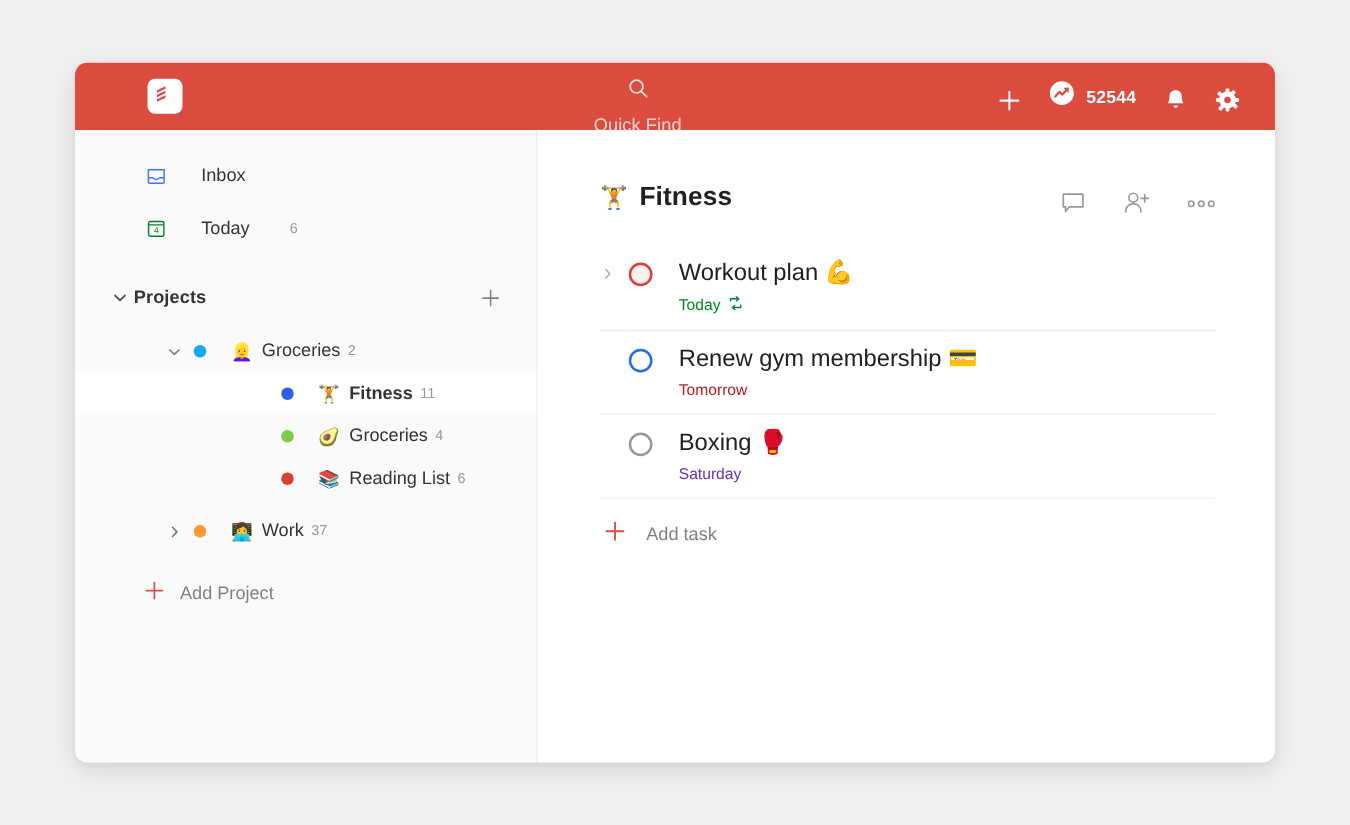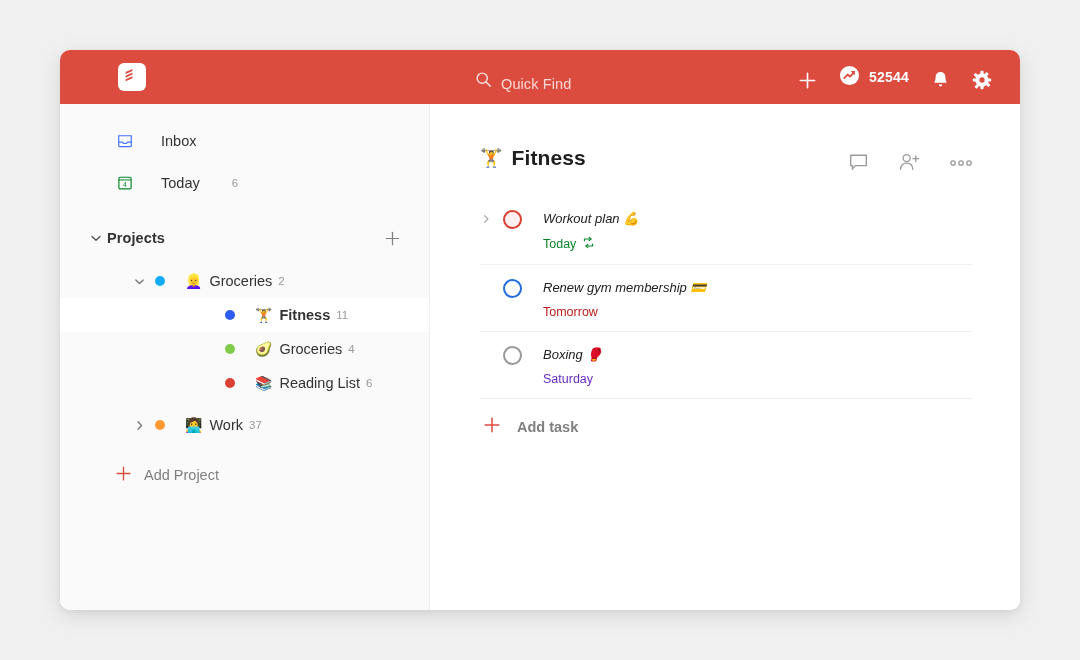--- a/index.html
+++ b/index.html
@@ -37,22 +37,23 @@
   .logo {
     width: 28px; height: 28px;
     background: #ffffff;
     border-radius: 6px;
     margin-left: 58px;
     display: flex; align-items: center; justify-content: center;
   }
   .search-wrap {
     position: absolute;
     left: 415px;
-    display: flex; align-items: flex-end; gap: 9px;
+    display: flex; align-items: center; gap: 9px;
     height: 30px;
+    flex-direction: column;
   }
   .search-placeholder {
     color: rgba(255,255,255,0.78);
     font-size: 14.5px;
     letter-spacing: .1px;
   }
   .header-right {
     position: absolute;
     right: 28px;
     display: flex; align-items: flex-end; gap: 22px;
@@ -146,29 +147,29 @@
     border-bottom: 1px solid #f0f0f0;
     position: relative;
   }
   .task-caret { width: 23px; flex: 0 0 23px; display: flex; align-items: flex-start; justify-content: flex-start; padding-top: 4px; cursor: pointer; }
   .task-check {
     width: 19px; height: 19px; border-radius: 50%;
     flex: 0 0 19px; margin-top: 1px; cursor: pointer;
     border: 2px solid #808080;
   }
   .task-main { margin-left: 21px; }
-  .task-text { font-size: 13px; color: #202020; line-height: 19px; font-style: italic; }
+  .task-text { font-size: 19px; color: #202020; line-height: 19px; }
   .task-due { font-size: 12.5px; margin-top: 8px; display: flex; align-items: center; gap: 6px; }
 
   .addtask {
     display: flex; align-items: center; gap: 16px;
     margin-top: 17px;
     cursor: pointer;
   }
-  .addtask-label { font-size: 14.5px; color: #808080; font-weight: bold; }
+  .addtask-label { font-size: 14.5px; color: #808080; }
 </style>
 </head>
 <body>
 
 <div class="page">
   <div class="window">
 
     <div class="header">
 
       <div class="logo">

